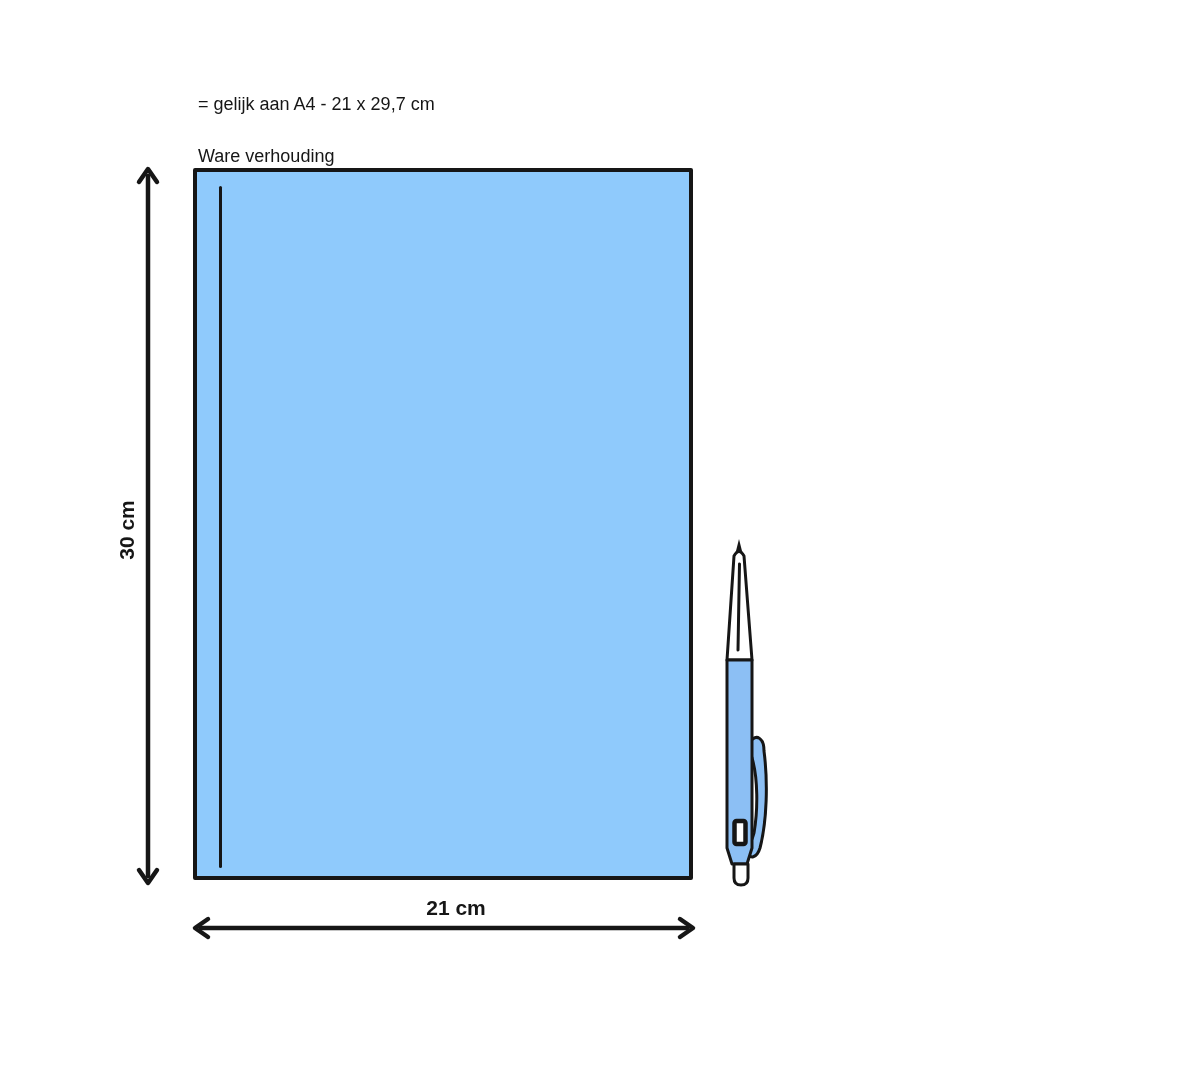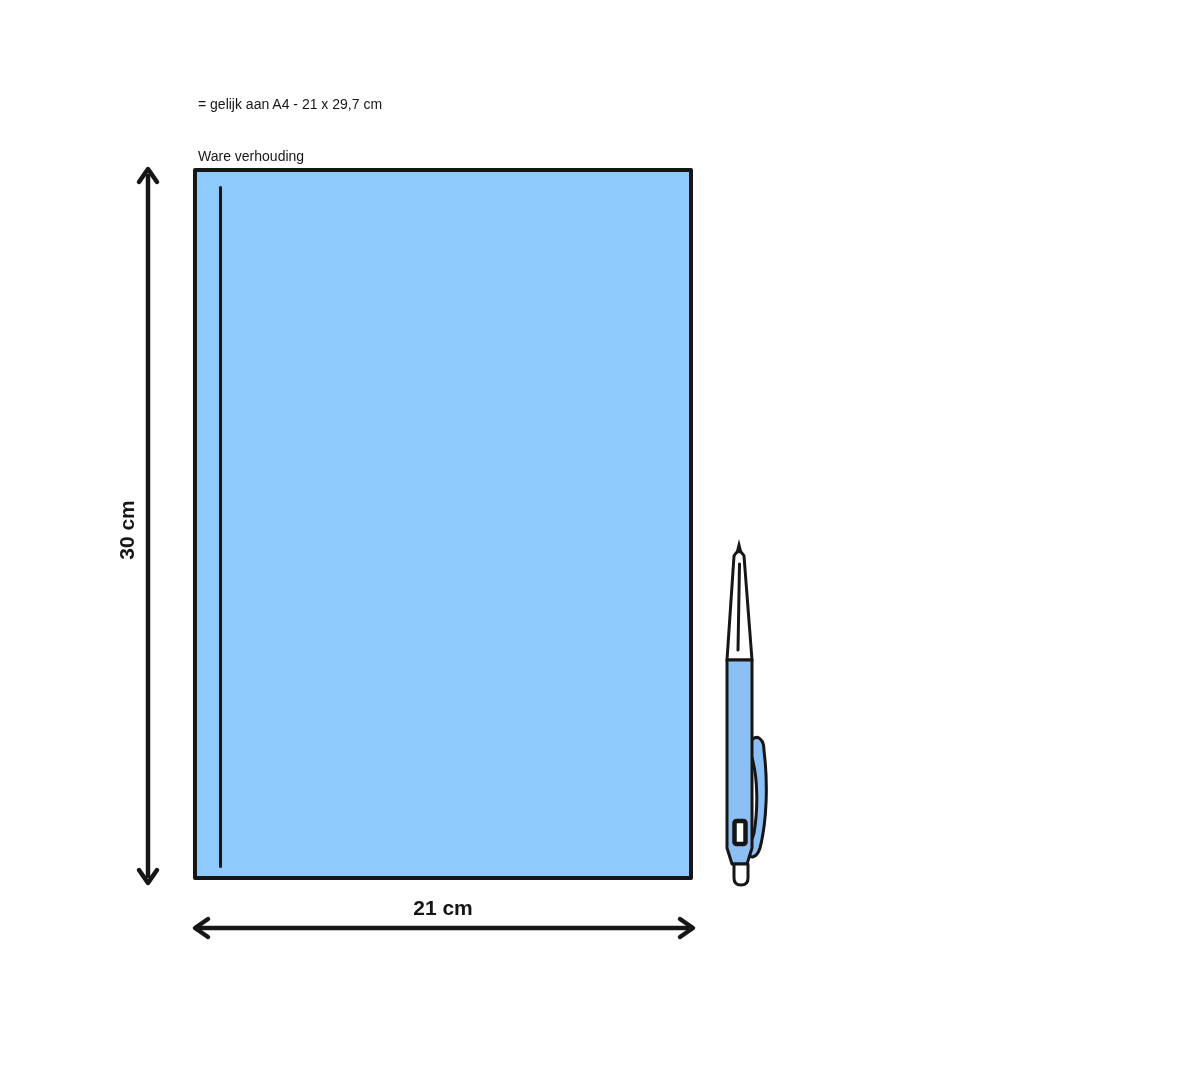--- a/index.html
+++ b/index.html
@@ -17,21 +17,21 @@
   .canvas{
     position:relative;
     width:1200px;
     height:1066px;
     background:var(--bg);
     overflow:hidden;
   }
   .title-line{
     position:absolute;
     left:198px;
-    font-size:14px;
+    font-size:18px;
     line-height:24px;
     color:var(--outline);
     white-space:nowrap;
   }
   .title-line.l1{top:92px;}
   .title-line.l2{top:144px;}
   .paper{
     position:absolute;
     left:193px;
     top:168px;
@@ -59,21 +59,21 @@
     white-space:nowrap;
   }
   .dim-label.height{
     left:97px;
     top:518px;
     width:60px;
     height:24px;
     transform:rotate(-90deg);
   }
   .dim-label.width{
-    left:393px;
+    left:406px;
     top:896px;
     width:100px;
   }
   svg.overlay{
     position:absolute;
     left:0;top:0;
     width:1200px;height:1066px;
     pointer-events:none;
   }
   svg.pen{

